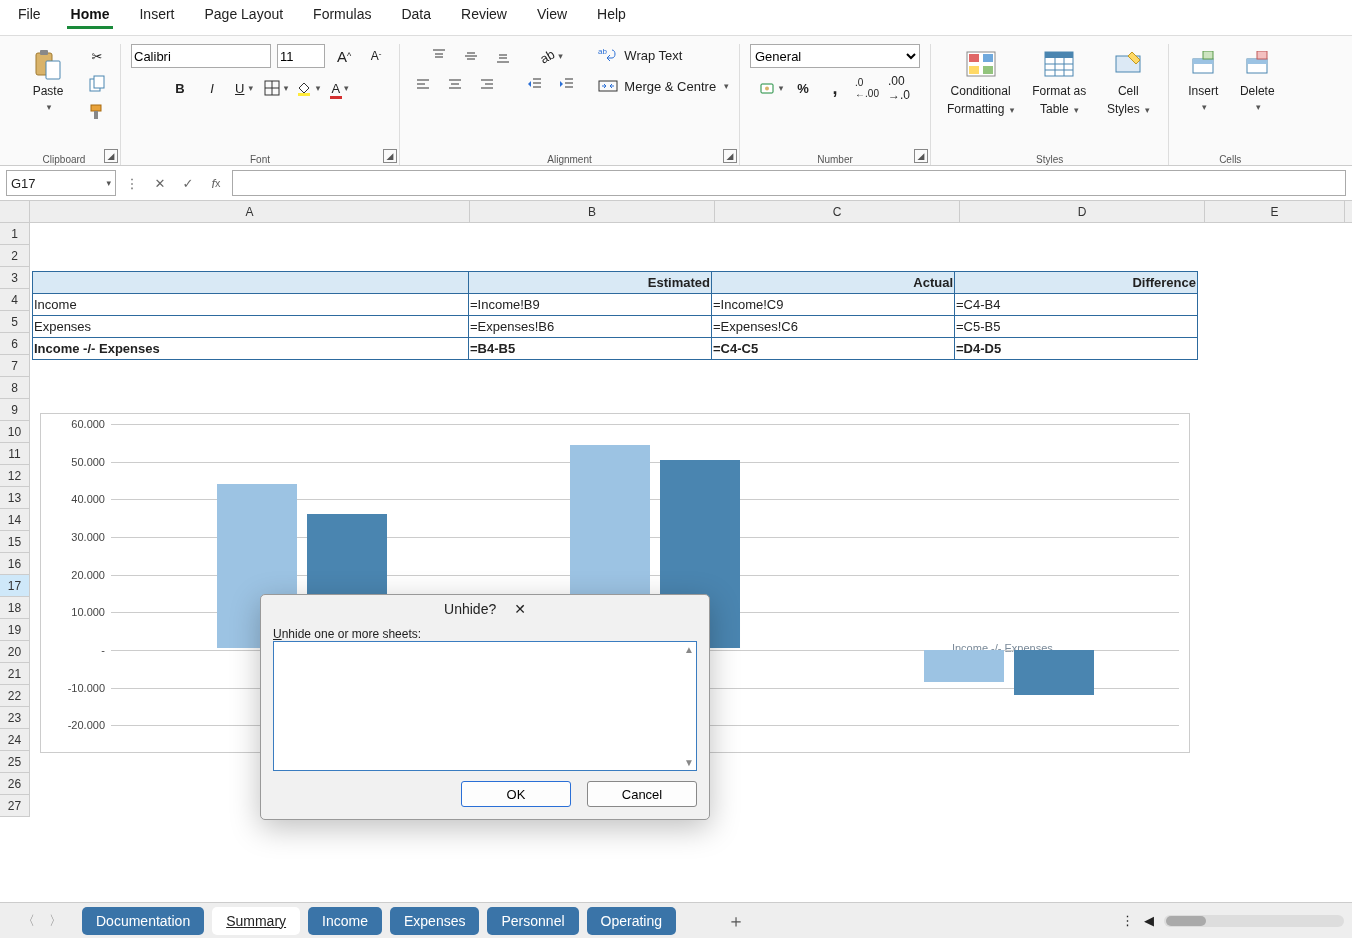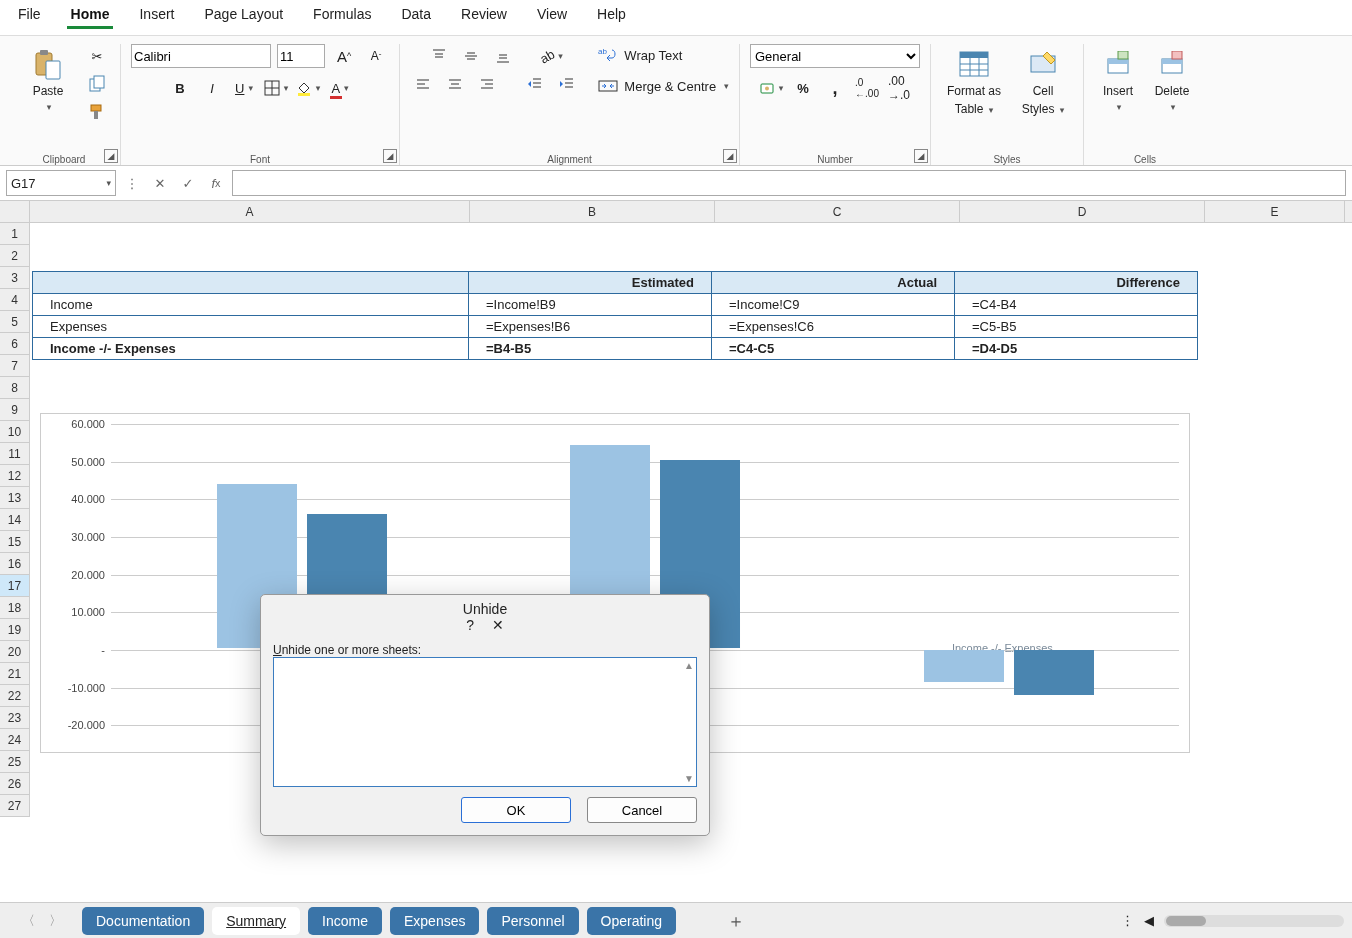--- a/index.html
+++ b/index.html
@@ -35,36 +35,36 @@
   .grid-area { position:relative; background:#fff; overflow:hidden; height:calc(100% - 165px - 36px - 36px);}
   .corner { position:absolute; left:0; top:0; width:30px; height:22px; background:#eee; border-right:1px solid #ccc; border-bottom:1px solid #ccc;}
   .col-headers { position:absolute; left:30px; top:0; right:0; height:22px; display:flex; background:#eee; border-bottom:1px solid #ccc;}
   .col-header { border-right:1px solid #ccc; text-align:center; font-size:12px; color:#333; line-height:22px;}
   .row-headers { position:absolute; left:0; top:22px; width:30px; background:#eee; border-right:1px solid #ccc;}
   .row-header { height:22px; border-bottom:1px solid #ccc; font-size:12px; color:#333; text-align:center; line-height:22px;}
   .row-header.selected { background:#cfe8f9;}
   .cells { position:absolute; left:30px; top:22px; right:0; bottom:0;}
   .sheet-title { position:absolute; left:6px; top:2px; font-size:20px; font-weight:600; color:#1f5d8f;}
   .data-table { position:absolute; left:2px; top:48px; border:1px solid #2d6a9e; border-collapse:collapse;}
-  .data-table td, .data-table th { border:1px solid #2d6a9e; height:22px; padding:0 17px; font-size:13px; text-align:left; background:#fff;}
+  .data-table td, .data-table th { border:1px solid #2d6a9e; height:22px; padding:0 1px; font-size:13px; text-align:left; background:#fff;}
   .data-table thead th { background:#d9e9f5; font-weight:700; text-align:right;}
   .data-table thead th:first-child { text-align:left;}
   .data-table .bold td { font-weight:700;}
   
   .chart-box { position:absolute; left:10px; top:190px; width:1150px; height:340px; background:#fff; border:1px solid #ccc;}
   .chart-inner { position:absolute; left:70px; right:10px; top:10px; bottom:10px;}
   .gridline { position:absolute; left:0; right:0; height:1px; background:#ccc;}
   .y-tick { position:absolute; left:-62px; width:56px; text-align:right; font-size:11px; color:#444; transform:translateY(-50%);}
   .bar { position:absolute; bottom:0;}
   .bar.light { background:#9cc3e3;}
   .bar.dark { background:#4a85b0;}
   .chart-annot { position:absolute; font-size:11px; color:#7a8a99; background:rgba(255,255,255,0);}
   
   .modal { position:absolute; left:260px; top:594px; width:450px; background:#f1f1f1; border:1px solid #999; box-shadow:0 8px 30px rgba(0,0,0,0.25); border-radius:5px;}
-  .modal-title { display:flex; align-items:center; justify-content:space-between; padding:6px 12px; font-size:14px;flex-direction:column;}
+  .modal-title { display:flex; align-items:center; justify-content:center; padding:6px 12px; font-size:14px;}
   .modal-title .right { display:flex; gap:18px; align-items:center;}
   .modal-body { padding:4px 12px 12px 12px;}
   .modal-label { font-size:12px; }
   .modal-label .ul { text-decoration:underline;}
   .listbox { width:100%; height:130px; border:1px solid #3a7cc0; background:#fff; position:relative; overflow:hidden;}
   .listbox .item { background:#2a6fd6; color:#fff; font-size:12px; padding:1px 4px; outline:1px dotted #fff; outline-offset:-1px;}
   .listbox .scroll-ind { position:absolute; right:2px; width:10px; color:#888; font-size:10px;}
   .modal-actions { display:flex; justify-content:flex-end; gap:16px; padding-top:10px;}
   .modal-btn { width:110px; height:26px; border:1px solid #888; border-radius:3px; background:#fdfdfd; cursor:pointer; font-size:13px;}
   .modal-btn.primary { border-color:#2a6fd6;}
@@ -284,20 +284,33 @@
       <div class="small-btn" style="font-weight:700;font-size:18px;">,</div>
       <div class="small-btn" style="font-size:10px;">.0<br>←.00</div>
       <div class="small-btn" style="font-size:12px;">.00<br>→.0</div>
     </div>
     <div class="ribbon-group-label">Number</div>
     <div class="dialog-launcher">◢</div>
   </div>
 
   <div class="ribbon-group">
     <div class="ribbon-row">
+      <div class="tall-btn">
+        <span class="ico">
+            <svg width="32" height="28">
+              <rect x="2" y="2" width="28" height="24" fill="#fff" stroke="#888"></rect>
+              <rect x="4" y="4" width="10" height="8" fill="#e06666"></rect>
+              <rect x="18" y="4" width="10" height="8" fill="#6fa8dc"></rect>
+              <rect x="4" y="16" width="10" height="8" fill="#ffd966"></rect>
+              <rect x="18" y="16" width="10" height="8" fill="#93c47d"></rect>
+            </svg>
+          </span>
+        <span>Conditional</span>
+        <span><span>Formatting</span> <span class="dd">▾</span></span>
+      </div>
       <div class="tall-btn">
         <span class="ico">
             <svg width="32" height="28">
               <rect x="2" y="2" width="28" height="24" fill="#fff" stroke="#4a85b0"></rect>
               <rect x="2" y="2" width="28" height="6" fill="#4a85b0"></rect>
               <line x1="2" y1="14" x2="30" y2="14" stroke="#4a85b0"></line>
               <line x1="2" y1="20" x2="30" y2="20" stroke="#4a85b0"></line>
               <line x1="12" y1="8" x2="12" y2="26" stroke="#4a85b0"></line>
               <line x1="21" y1="8" x2="21" y2="26" stroke="#4a85b0"></line>
             </svg>

